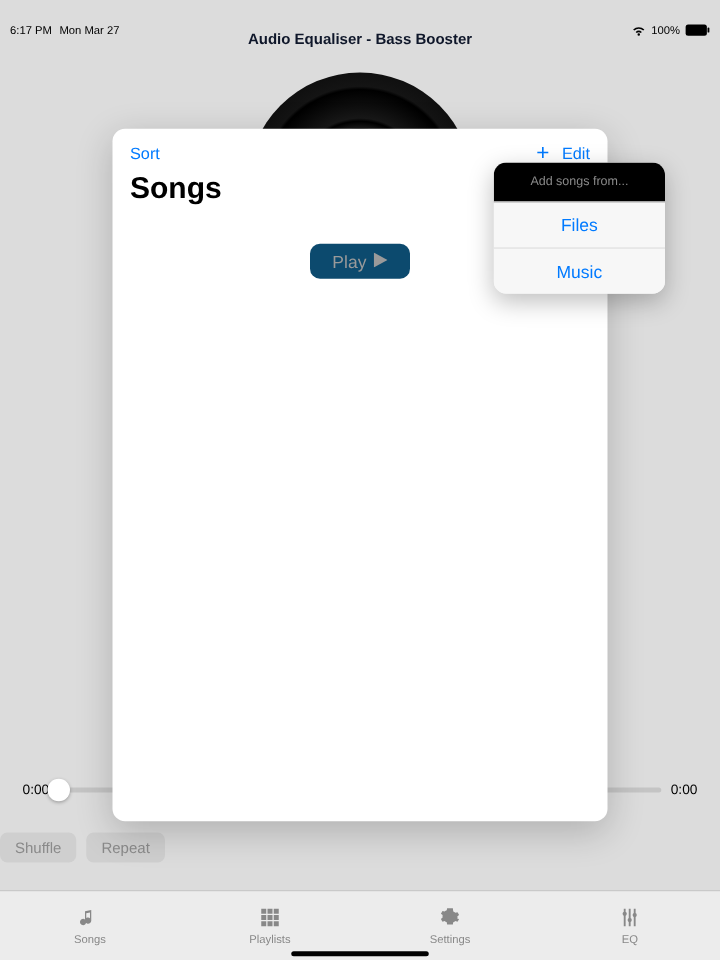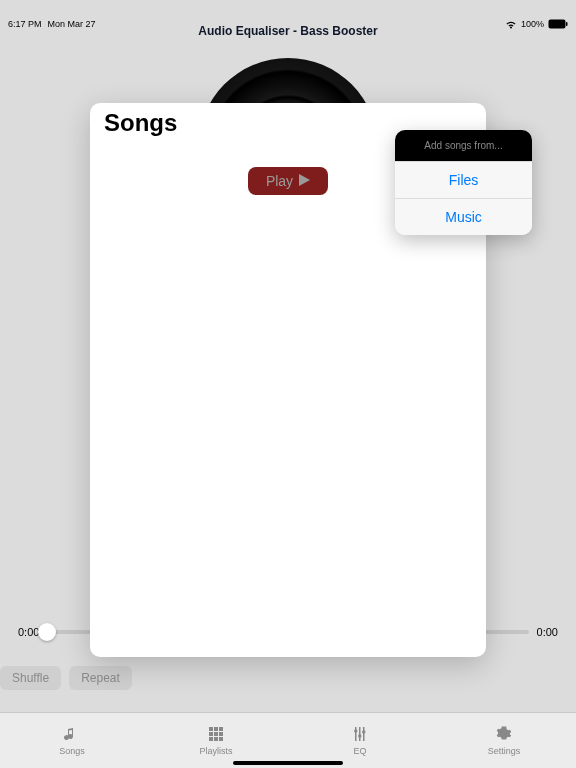--- a/index.html
+++ b/index.html
@@ -32,21 +32,21 @@
   .home-indicator { position: absolute; bottom: 3px; left: 50%; transform: translateX(-50%); width: 110px; height: 4px; background: #000; border-radius: 2px; }
 
   
   .modal { position: absolute; top: 103px; left: 90px; width: 396px; height: 554px; background: #fff; border-radius: 10px; box-shadow: 0 8px 30px rgba(0,0,0,0.2); }
   .modal-header { display: flex; align-items: center; justify-content: space-between; padding: 10px 14px 0 14px; font-size: 13px; }
   .sort { color: #007aff; }
   .header-right { display: flex; align-items: center; gap: 10px; color: #007aff; }
   .plus-icon { font-size: 18px; font-weight: 300; line-height: 1; }
   .modal-title { padding: 6px 14px 0 14px; font-size: 24px; font-weight: 700; }
   .play-btn-wrap { display:flex; justify-content:center; margin-top:30px; }
-  .play-btn { background:#7f1d1d; border:none; border-radius:8px; padding:6px 18px; display:flex; align-items:center; gap:6px; color:#9a9a9a; font-size:14px; }
+  .play-btn { background:#0c4a6e; border:none; border-radius:8px; padding:6px 18px; display:flex; align-items:center; gap:6px; color:#9a9a9a; font-size:14px; }
   .play-btn svg { fill:#9a9a9a; }
 
   
   .popover { position: absolute; top: 130px; left: 395px; width: 137px; background: #f3f3f3; border-radius: 10px; box-shadow: 0 6px 20px rgba(0,0,0,0.25); overflow: hidden; }
   .popover-title { text-align: center; font-size: 10px; color: #8a8a8a; padding: 10px 8px; border-bottom: 1px solid #dcdcdc; background:#000000; }
   .popover-item { text-align: center; font-size: 14px; color: #007aff; padding: 10px 3px; border-bottom: 1px solid #dcdcdc; background:#f7f7f7; }
   .popover-item:last-child { border-bottom: none; }
 
   
 </style>
@@ -107,39 +107,46 @@
           <rect x="6" y="6" width="4" height="4"></rect>
           <rect x="11" y="6" width="4" height="4"></rect>
           <rect x="1" y="11" width="4" height="4"></rect>
           <rect x="6" y="11" width="4" height="4"></rect>
           <rect x="11" y="11" width="4" height="4"></rect>
         </svg></span>
     <span>Playlists</span>
   </div>
   <div class="tab">
     <span><svg width="16" height="16" viewBox="0 0 16 16">
+          <path d="M8 10.5A2.5 2.5 0 108 5.5a2.5 2.5 0 000 5zm6-2.5a6 6 0 00-.1-1l1.4-1.1-1.3-2.2-1.7.5a6 6 0 00-1.7-1L10.3.5H5.7L5.4 2.2a6 6 0 00-1.7 1L2 2.7.7 4.9 2.1 6a6 6 0 000 2L.7 9.1l1.3 2.2 1.7-.5a6 6 0 001.7 1l.3 1.7h4.6l.3-1.7a6 6 0 001.7-1l1.7.5 1.3-2.2L13.9 9c.07-.33.1-.66.1-1z"></path>
+        </svg></span>
+    <span>Settings</span>
+  </div>
+  <div class="tab">
+    <span><svg width="16" height="16" viewBox="0 0 16 16">
           <rect x="3" y="1" width="1.5" height="14"></rect>
           <rect x="7" y="1" width="1.5" height="14"></rect>
           <rect x="11" y="1" width="1.5" height="14"></rect>
           <circle cx="3.75" cy="5" r="1.7"></circle>
           <circle cx="7.75" cy="10" r="1.7"></circle>
           <circle cx="11.75" cy="6" r="1.7"></circle>
         </svg></span>
     <span>EQ</span>
   </div>
-  <div class="tab">
-    <span><svg width="16" height="16" viewBox="0 0 16 16">
-          <path d="M8 10.5A2.5 2.5 0 108 5.5a2.5 2.5 0 000 5zm6-2.5a6 6 0 00-.1-1l1.4-1.1-1.3-2.2-1.7.5a6 6 0 00-1.7-1L10.3.5H5.7L5.4 2.2a6 6 0 00-1.7 1L2 2.7.7 4.9 2.1 6a6 6 0 000 2L.7 9.1l1.3 2.2 1.7-.5a6 6 0 001.7 1l.3 1.7h4.6l.3-1.7a6 6 0 001.7-1l1.7.5 1.3-2.2L13.9 9c.07-.33.1-.66.1-1z"></path>
-        </svg></span>
-    <span>Settings</span>
-  </div>
 </div>
 <div class="home-indicator"></div>
 
 <div class="modal">
+  <div class="modal-header">
+    <span class="sort">Sort</span>
+    <div class="header-right">
+      <span class="plus-icon">+</span>
+      <span>Edit</span>
+    </div>
+  </div>
   <div class="modal-title">Songs</div>
   <div class="play-btn-wrap">
     <button class="play-btn">
       <span>Play</span>
       <span><svg width="11" height="12" viewBox="0 0 11 12">
             <path d="M0 0l11 6-11 6z"></path>
           </svg></span>
     </button>
   </div>
 </div>

